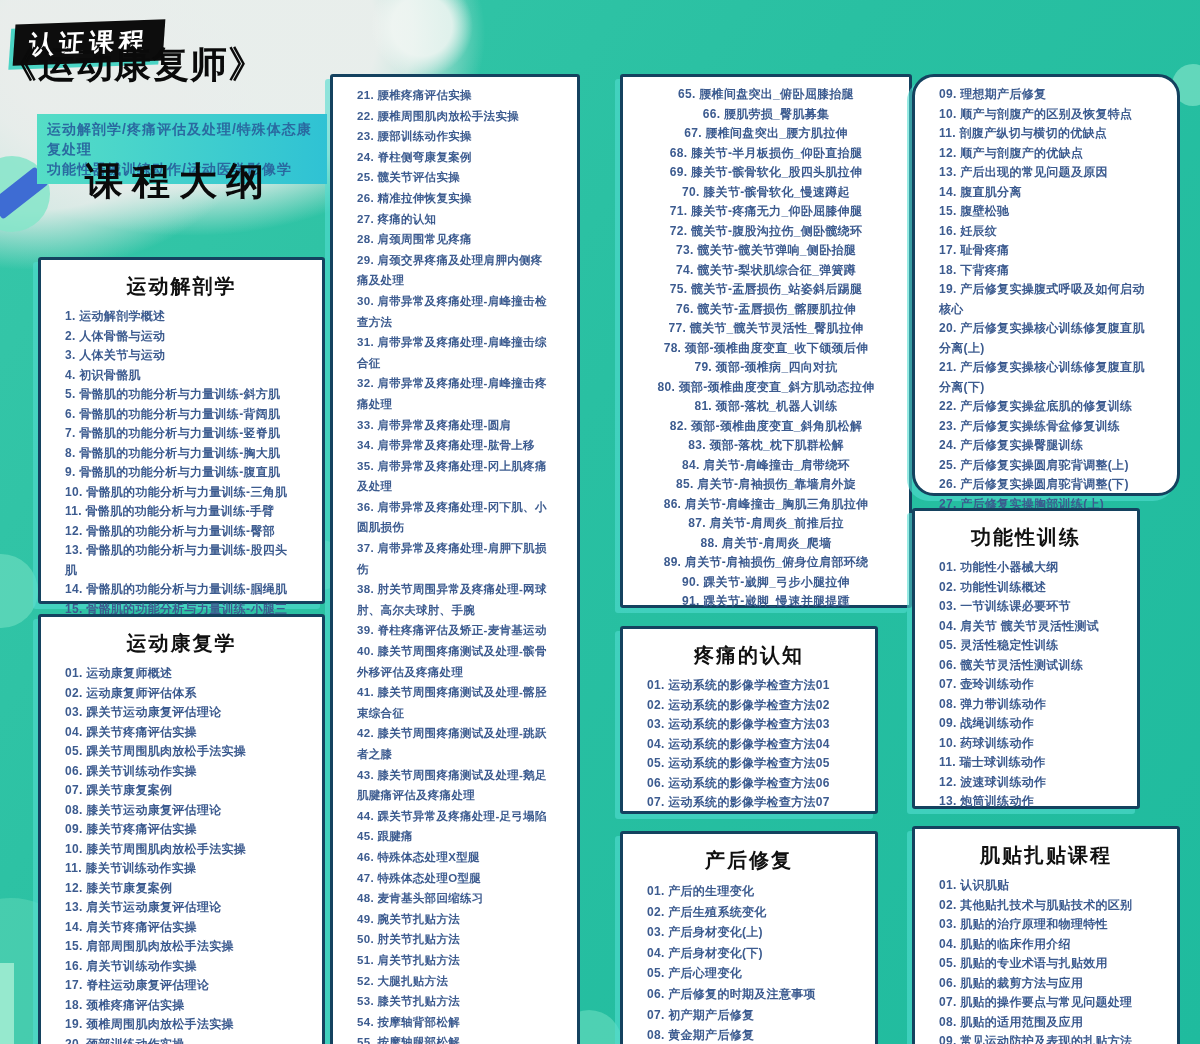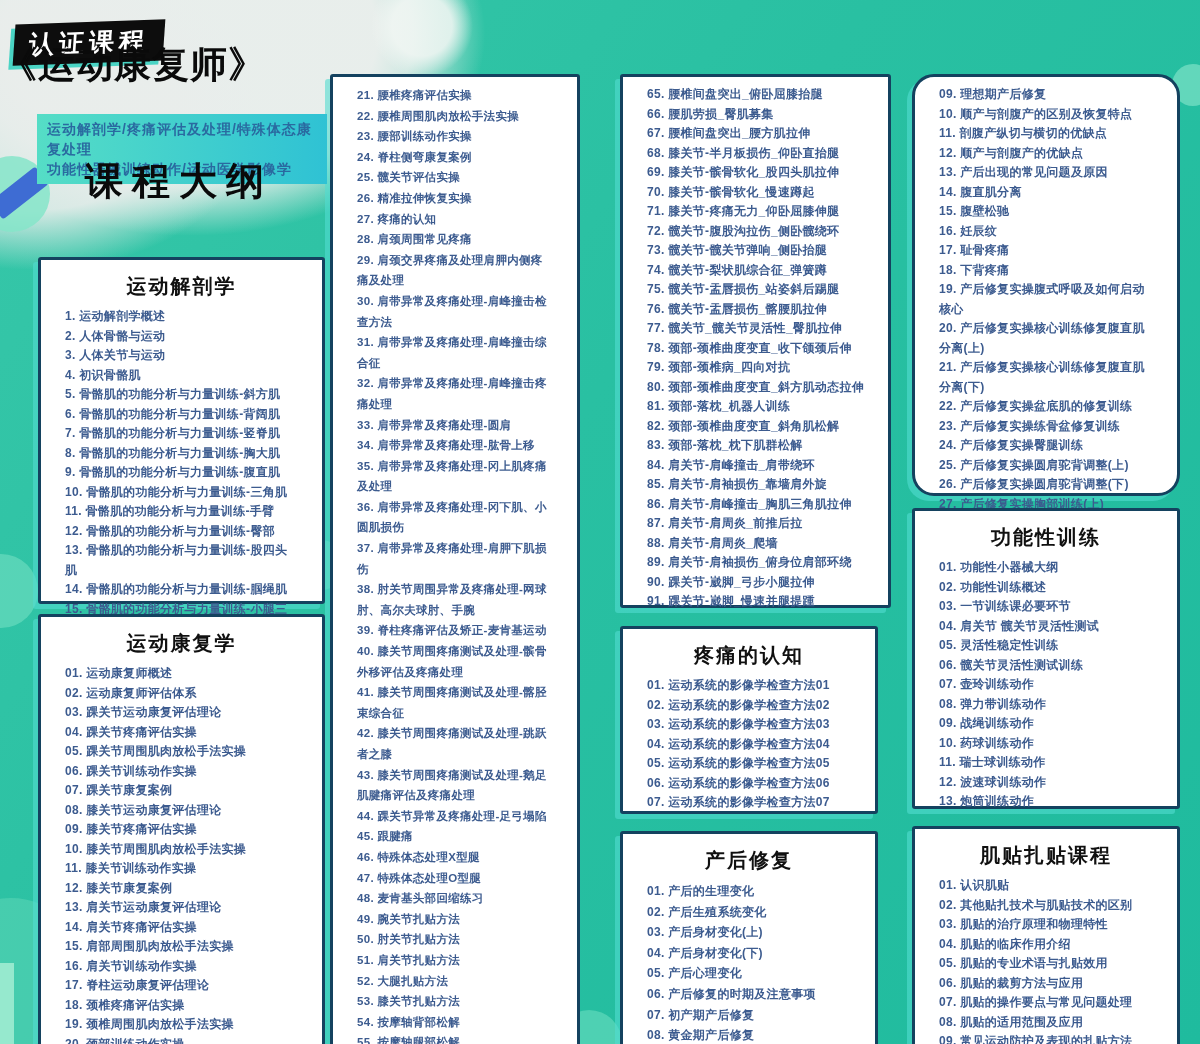--- a/index.html
+++ b/index.html
@@ -70,25 +70,25 @@
   .box ul{list-style:none;margin:0;padding:0;}
   .box li{
     font-size:12px;line-height:19.5px;color:#3c5b8f;font-weight:600;letter-spacing:0.3px;
   }
   .box ul.lh-tall li{line-height:20.6px;}
   .box ul.fs-sm li{font-size:11.5px;}
 
   .box-anatomy     {left:38px; top:213px; width:287px; height:347px;}
   .box-rehab       {left:38px; top:570px; width:287px; height:442px;}
   .box-pain        {left:330px;top:30px;  width:250px; height:993px;}
-  .box-corrective  {left:620px;top:30px;  width:271px; height:534px;}
+  .box-corrective  {left:620px;top:30px;  width:292px; height:534px;text-align:center;}
   .box-imaging     {left:620px;top:582px; width:258px; height:188px;}
   .box-postpartum-a{left:620px;top:787px; width:258px; height:238px;}
   .box-postpartum-b{left:912px;top:30px;  width:268px; height:422px;border-radius:22px;}
-  .box-functional  {left:912px;top:464px; width:268px; height:301px;}
+  .box-functional  {left:912px;top:464px; width:228px; height:301px;}
   .box-taping      {left:912px;top:782px; width:268px; height:242px;}
 </style>
 </head>
 <body>
 
 <div class="canvas">
 
   <div class="decor header-glow"></div>
   <div class="decor header-glow2"></div>
   <div class="decor header-glow3"></div>

